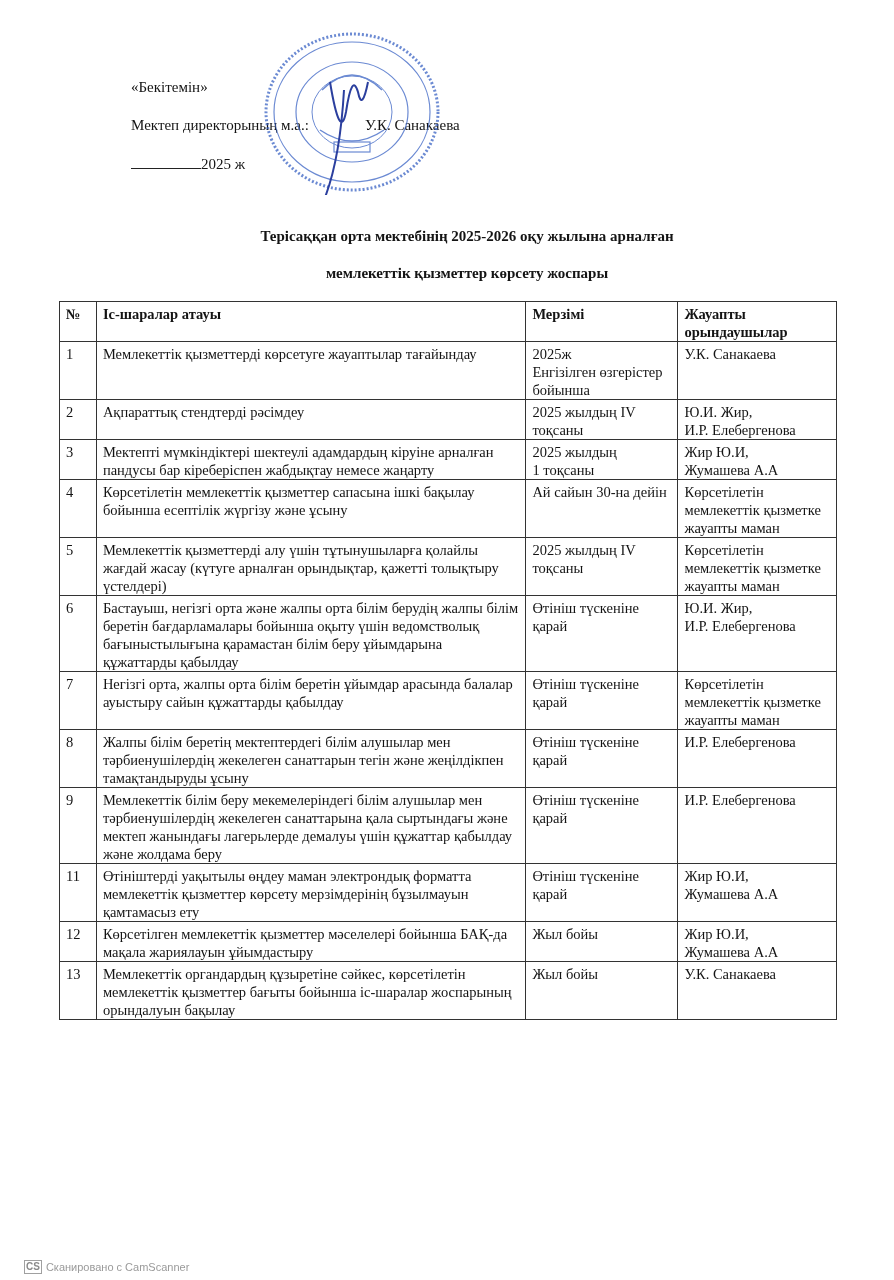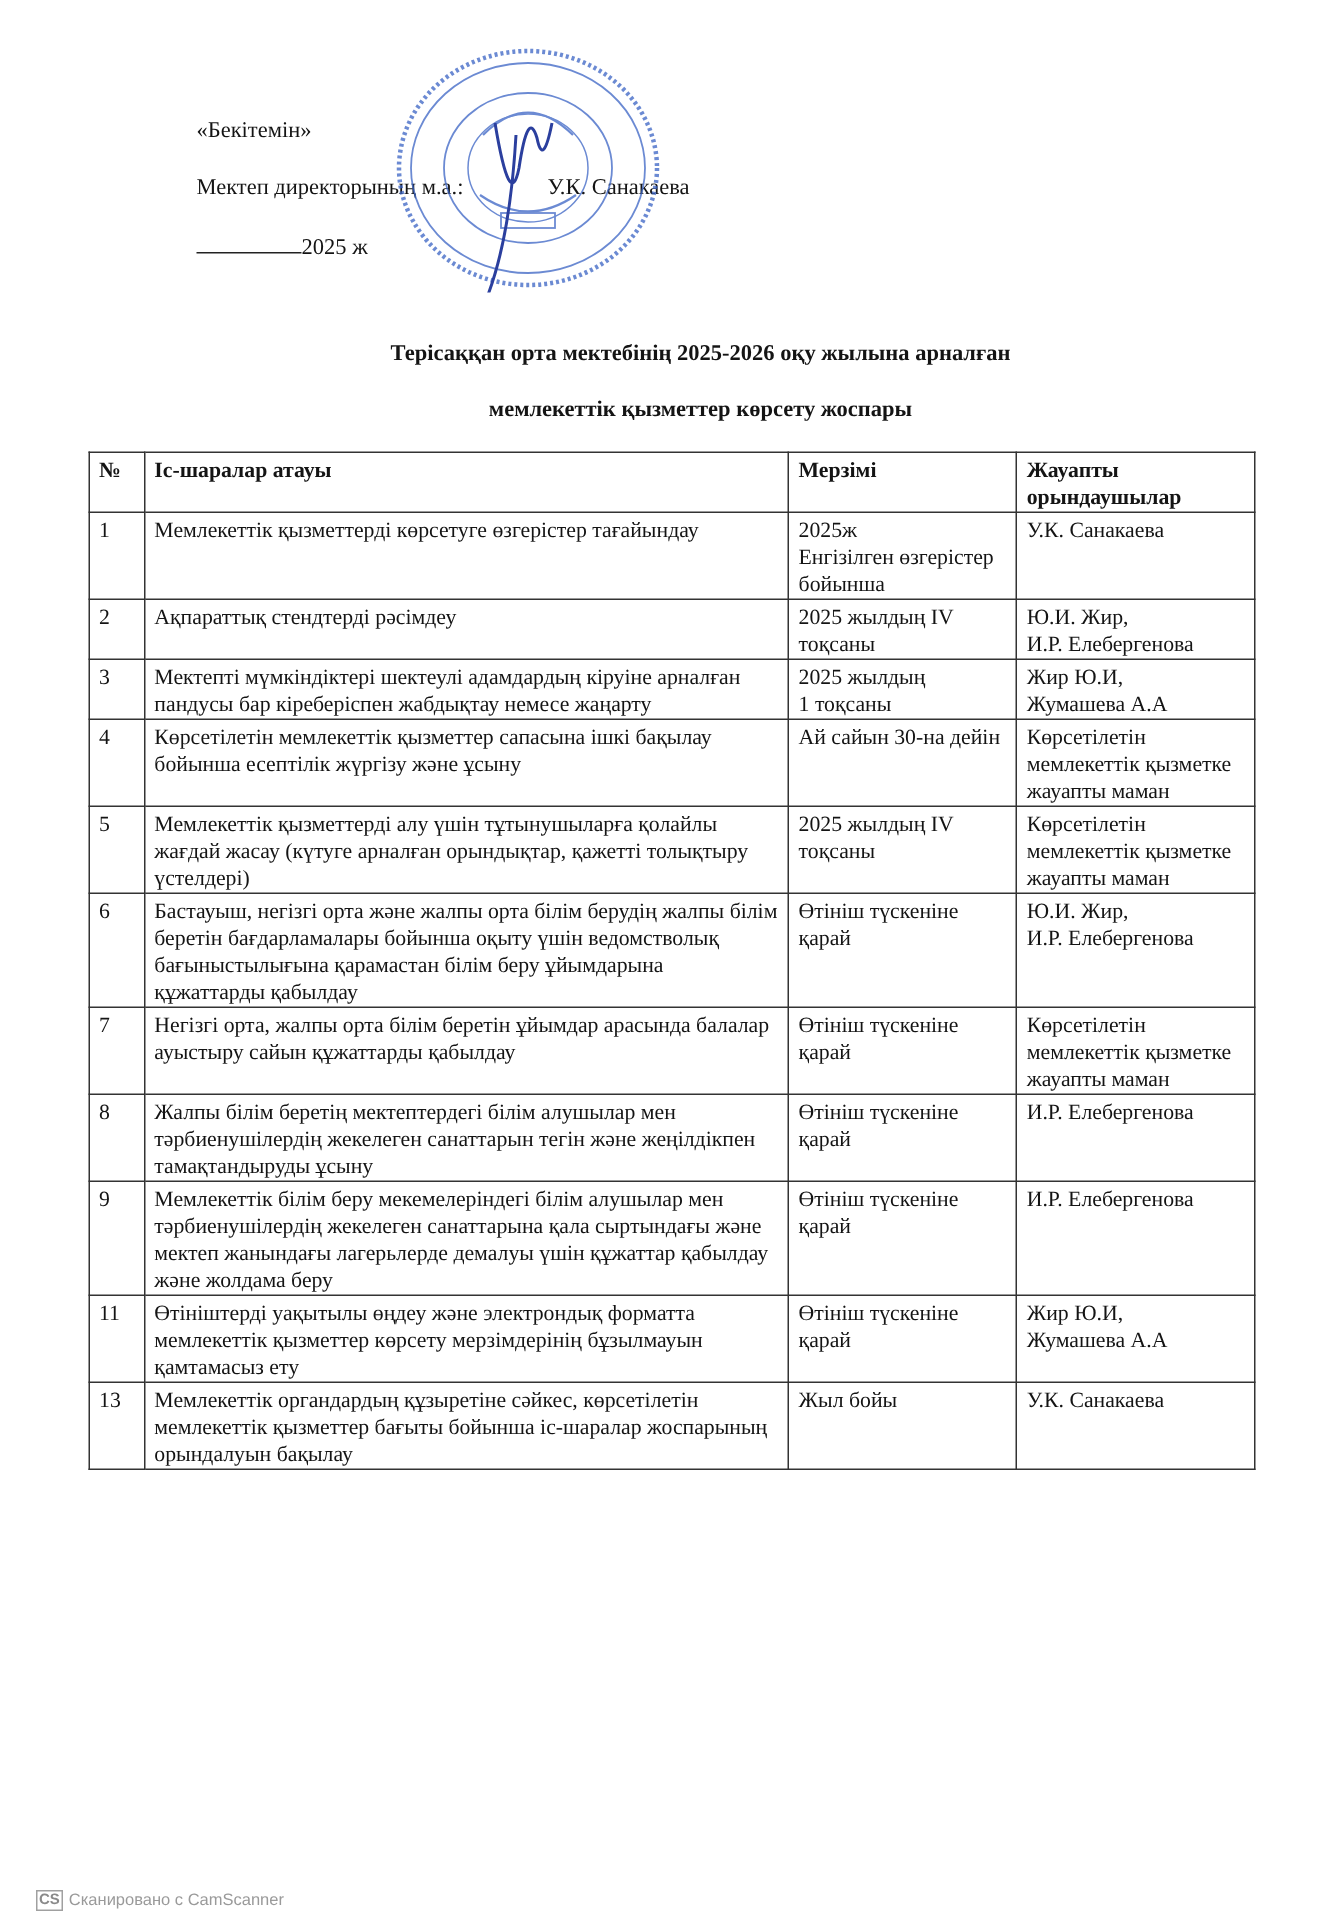--- a/index.html
+++ b/index.html
@@ -77,21 +77,21 @@
     <tr class="h-head">
       <th class="c-no">№</th>
       <th class="c-name">Іс-шаралар атауы</th>
       <th class="c-term">Мерзімі</th>
       <th class="c-resp">Жауапты орындаушылар</th>
     </tr>
   </thead>
   <tbody>
     <tr>
         <td>1</td>
-        <td>Мемлекеттік қызметтерді көрсетуге өзгерістер тағайындау</td>
+        <td>Мемлекеттік қызметтерді көрсетуге жауаптылар тағайындау</td>
         <td class="pre">2025ж
  Енгізілген өзгерістер бойынша</td>
         <td class="pre">У.К. Санакаева</td>
       </tr>
     <tr>
         <td>2</td>
         <td>Ақпараттық стендтерді рәсімдеу</td>
         <td class="pre">2025 жылдың IV тоқсаны</td>
         <td class="pre">Ю.И. Жир,
  И.Р. Елебергенова</td>
@@ -136,22 +136,29 @@
         <td class="pre">И.Р. Елебергенова</td>
       </tr>
     <tr>
         <td>9</td>
         <td>Мемлекеттік білім беру мекемелеріндегі білім алушылар мен тәрбиенушілердің жекелеген санаттарына қала сыртындағы және мектеп жанындағы лагерьлерде демалуы үшін құжаттар қабылдау және жолдама беру</td>
         <td class="pre">Өтініш түскеніне қарай</td>
         <td class="pre">И.Р. Елебергенова</td>
       </tr>
     <tr>
         <td>11</td>
-        <td>Өтініштерді уақытылы өңдеу және электрондық форматта мемлекеттік қызметтер көрсету мерзімдерінің бұзылмауын қамтамасыз ету</td>
+        <td>Өтініштерді уақытылы өңдеу маман электрондық форматта мемлекеттік қызметтер көрсету мерзімдерінің бұзылмауын қамтамасыз ету</td>
         <td class="pre">Өтініш түскеніне қарай</td>
+        <td class="pre">Жир Ю.И,
+Жумашева А.А</td>
+      </tr>
+    <tr>
+        <td>12</td>
+        <td>Көрсетілген мемлекеттік қызметтер мәселелері бойынша БАҚ-да мақала жариялауын ұйымдастыру</td>
+        <td class="pre">Жыл бойы</td>
         <td class="pre">Жир Ю.И,
 Жумашева А.А</td>
       </tr>
     <tr>
         <td>13</td>
         <td>Мемлекеттік органдардың құзыретіне сәйкес, көрсетілетін мемлекеттік қызметтер бағыты бойынша іс-шаралар жоспарының орындалуын бақылау</td>
         <td class="pre">Жыл бойы</td>
         <td class="pre">У.К. Санакаева</td>
       </tr>
   </tbody>

